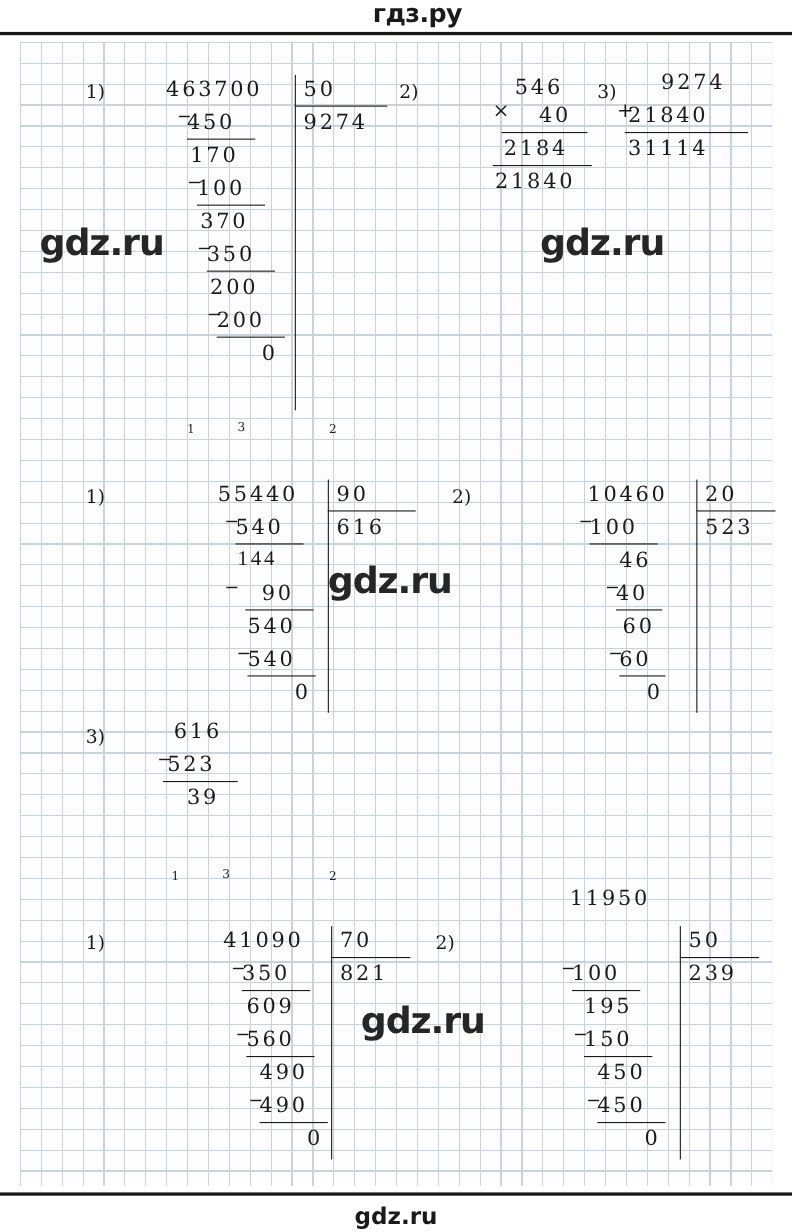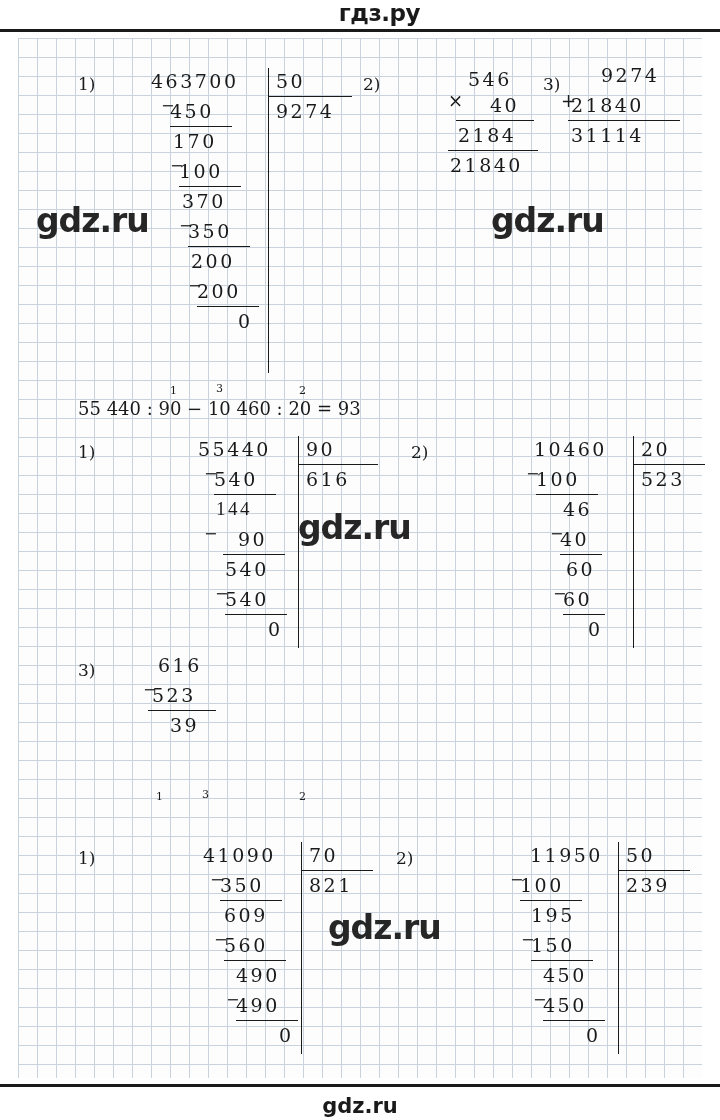--- a/index.html
+++ b/index.html
@@ -179,21 +179,20 @@
   <div class="lbl" style="left:525px; top:36px;">3)</div>
   <div class="m" style="left:583px; top:26px;">9274</div>
   <div class="opsign" style="left:543px; top:52px; font-size:18px;">+</div>
   <div class="m" style="left:553px; top:56px;">21840</div>
   <div class="uline" style="left:550px; top:82px; width:112px;"></div>
   <div class="m" style="left:553px; top:86px;">31114</div>
 
   <div class="sup" style="left:152px; top:346px;">1</div>
   <div class="sup" style="left:198px; top:344px;">3</div>
   <div class="sup" style="left:281px; top:346px;">2</div>
-  <div class="eq" style="left:60px; top:360px;">55 440 : 90 − 10 460 : 20 = 93</div>
 
   <div class="lbl" style="left:60px; top:404px;">1)</div>
   <div class="m" style="left:180px; top:400px;">55440</div>
   <div class="vline" style="left:280px; top:398px; height:212px;"></div>
   <div class="m" style="left:288px; top:400px;">90</div>
   <div class="uline" style="left:280px; top:426px; width:80px;"></div>
   <div class="m" style="left:288px; top:430px;">616</div>
 
   <div class="opsign" style="left:186px; top:426px;">−</div>
   <div class="m" style="left:196px; top:430px;">540</div>
@@ -259,21 +258,21 @@
   <div class="m" style="left:206px; top:896px;">560</div>
   <div class="uline" style="left:206px; top:922px; width:62px;"></div>
   <div class="m" style="left:218px; top:926px;">490</div>
 
   <div class="opsign" style="left:208px; top:952px;">−</div>
   <div class="m" style="left:218px; top:956px;">490</div>
   <div class="uline" style="left:218px; top:982px; width:62px;"></div>
   <div class="m" style="left:261px; top:986px;">0</div>
 
   <div class="lbl" style="left:378px; top:810px;">2)</div>
-  <div class="m" style="left:500px; top:806px;margin-left:12px;">11950</div>
+  <div class="m" style="left:500px; top:768px;">11950</div>
   <div class="vline" style="left:600px; top:804px; height:212px;"></div>
   <div class="m" style="left:608px; top:806px;">50</div>
   <div class="uline" style="left:600px; top:832px; width:72px;"></div>
   <div class="m" style="left:608px; top:836px;">239</div>
 
   <div class="opsign" style="left:492px; top:832px;">−</div>
   <div class="m" style="left:502px; top:836px;">100</div>
   <div class="uline" style="left:502px; top:862px; width:62px;"></div>
   <div class="m" style="left:513px; top:866px;">195</div>
 

